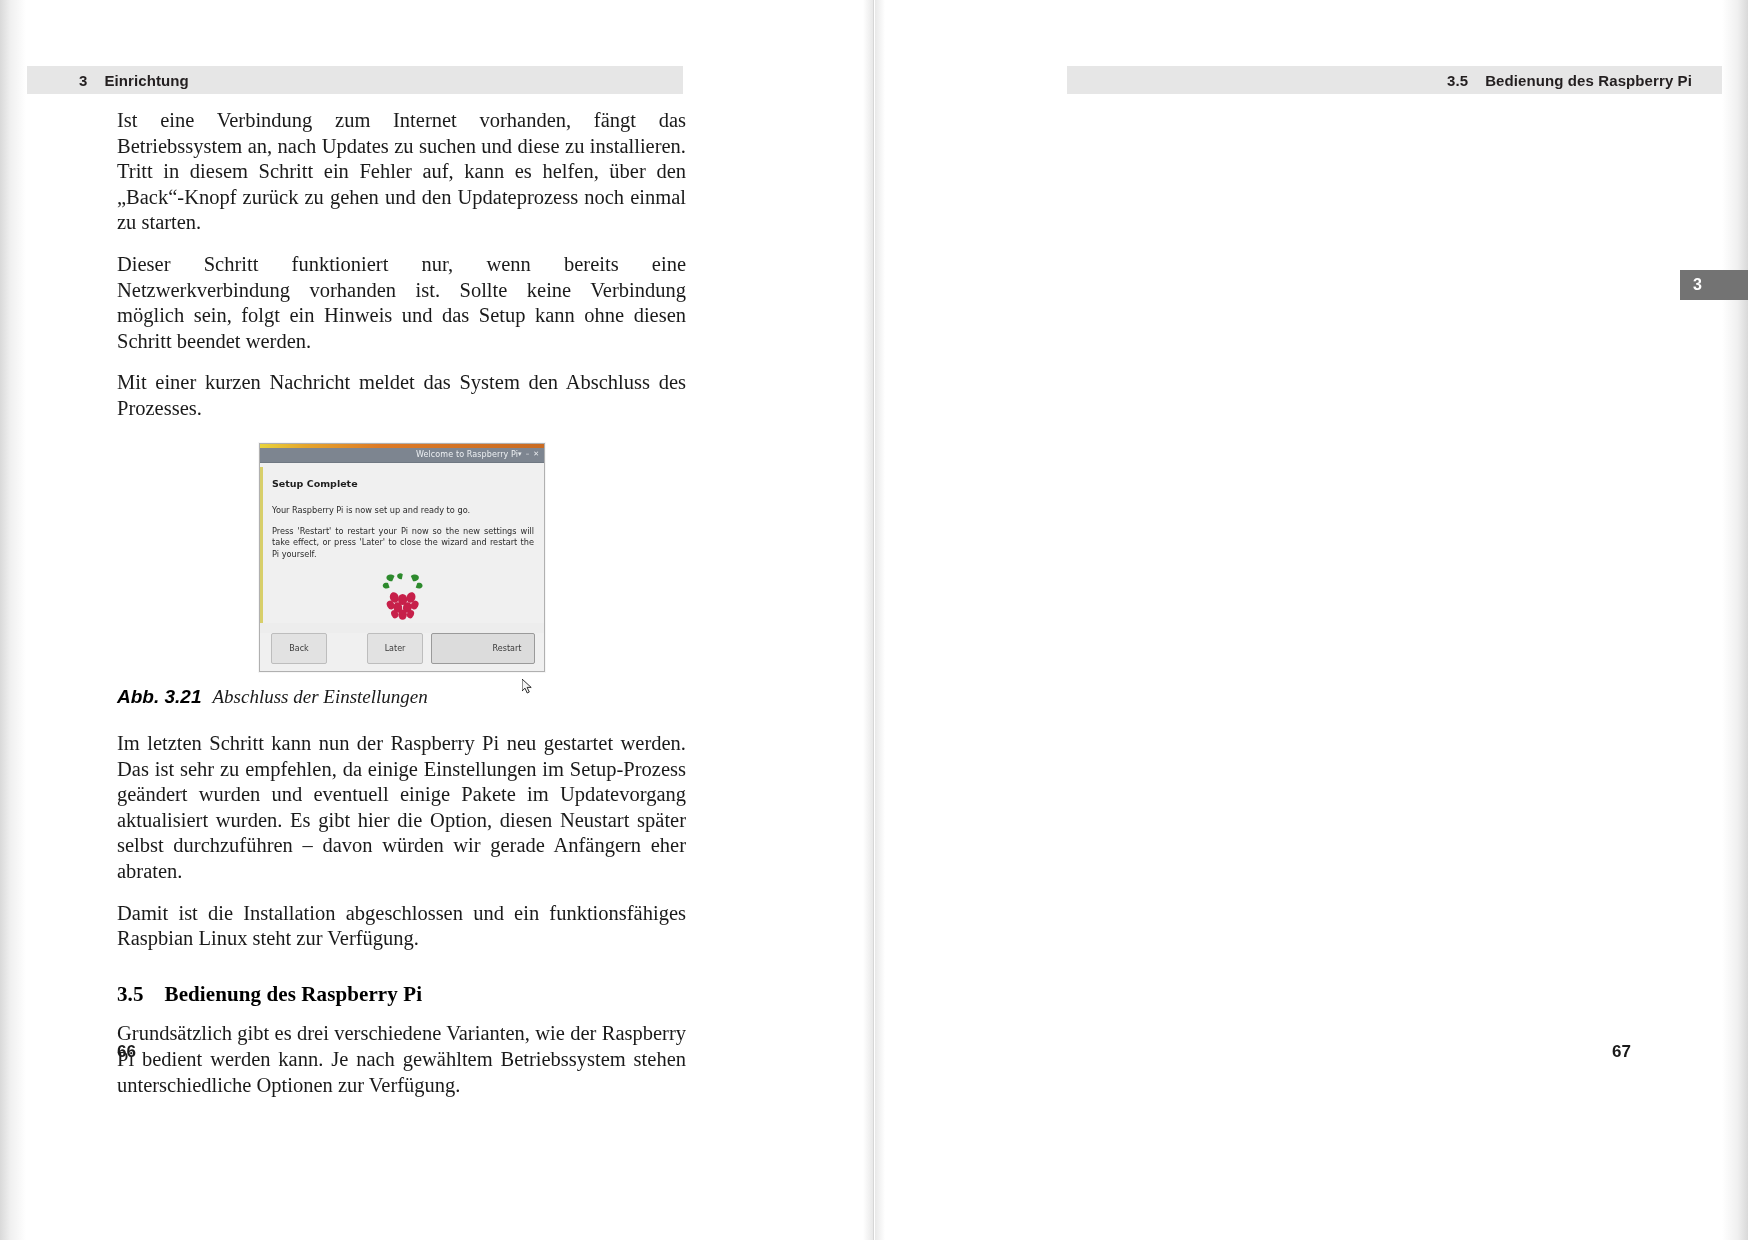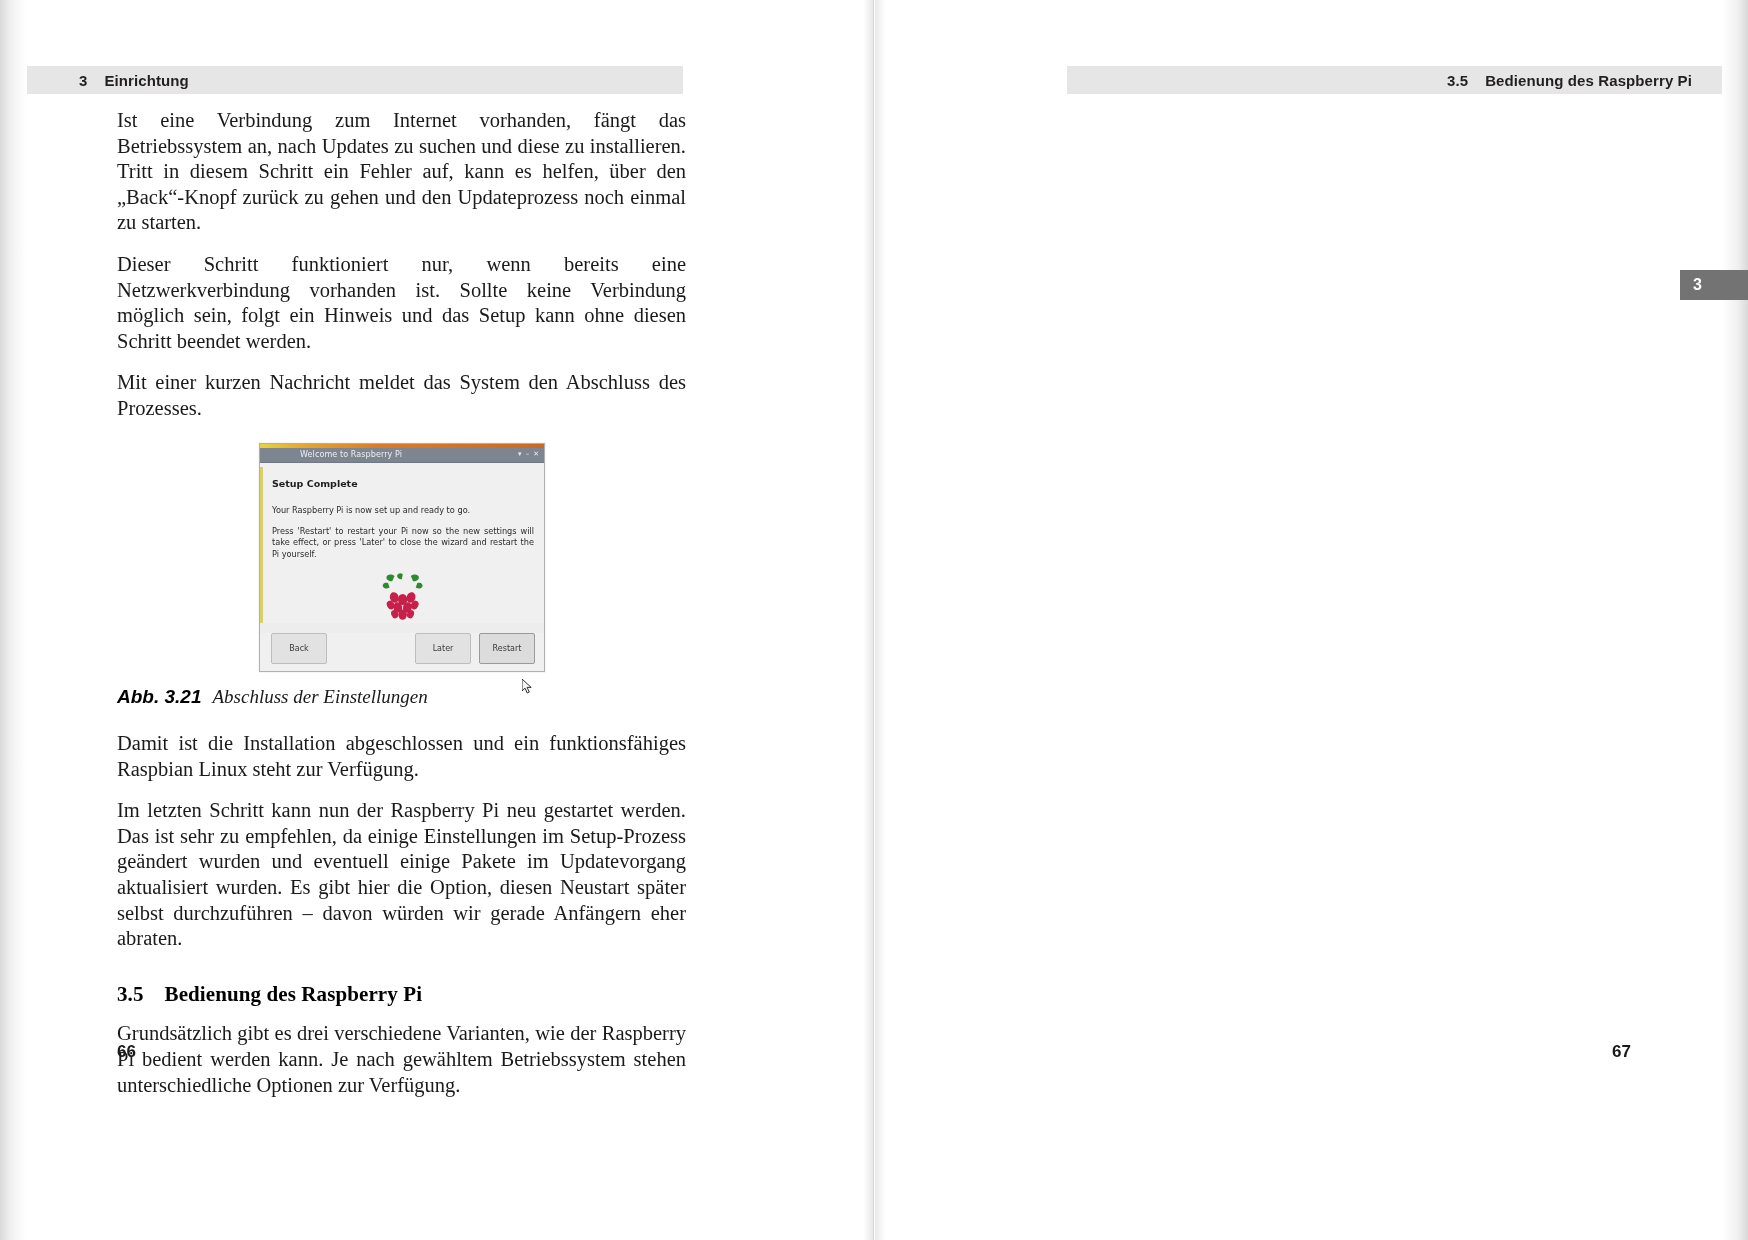--- a/index.html
+++ b/index.html
@@ -135,21 +135,21 @@
   .rpi-titlebar {
     height: 14px;
     background: #7d8590;
     display: flex;
     align-items: center;
     position: relative;
     border-bottom: 1px solid #6f7882;
   }
   .rpi-title {
     flex: 1;
-    text-align: left;
+    text-align: right;
     font-size: 8px;
     color: #eceff2;
     letter-spacing: .1px;
     padding-left: 40px;
   }
   .rpi-wctrls { display: flex; gap: 4px; padding-right: 5px; align-items: center; }
   .rpi-wctrls span {
     font-size: 7px; color: #e8ebee; line-height: 1;
   }
   .rpi-left-bar {
@@ -192,21 +192,21 @@
     font-size: 8px;
     color: #3a3a3a;
     background: #e2e2e2;
     border: 1px solid #bdbdbd;
     border-radius: 2px;
     padding: 2px 0;
     width: 54px;
     text-align: center;
     font-family: "DejaVu Sans", sans-serif;
   }
-  .rpi-btn.primary { background: #dcdcdc; border-color: #9a9a9a; }
+  .rpi-btn.primary { background: #dcdcdc; border-color: #9a9a9a; padding-left: 48px; }
   .rpi-spacer { flex: 1; }
   .rpi-gap { width: 8px; }
   .cursor-arrow {
     position: absolute;
     right: 22px;
     bottom: -4px;
     width: 0; height: 0;
   }
 
   
@@ -312,22 +312,22 @@
               </svg>
             </span>
           </div>
         </div>
 
         <div class="figcap">
           <span class="lbl">Abb. 3.21</span><span>Abschluss der Einstellungen</span>
         </div>
       </div>
 
+      <p class="body">Im letzten Schritt kann nun der Raspberry Pi neu gestartet werden. Das ist sehr zu empfehlen, da einige Einstellungen im Setup-Prozess geändert wurden und eventuell einige Pakete im Updatevorgang aktualisiert wurden. Es gibt hier die Option, diesen Neustart später selbst durchzuführen – davon würden wir gerade Anfängern eher abraten.</p>
       <p class="body">Damit ist die Installation abgeschlossen und ein funktionsfähiges Raspbian Linux steht zur Verfügung.</p>
-      <p class="body">Im letzten Schritt kann nun der Raspberry Pi neu gestartet werden. Das ist sehr zu empfehlen, da einige Einstellungen im Setup-Prozess geändert wurden und eventuell einige Pakete im Updatevorgang aktualisiert wurden. Es gibt hier die Option, diesen Neustart später selbst durchzuführen – davon würden wir gerade Anfängern eher abraten.</p>
 
       <h2 class="sec">
         <span class="n">3.5</span><span>Bedienung des Raspberry Pi</span>
       </h2>
 
       <p class="body last">Grundsätzlich gibt es drei verschiedene Varianten, wie der Raspberry Pi bedient werden kann. Je nach gewähltem Betriebssystem stehen unterschiedliche Optionen zur Verfügung.</p>
     </div>
 
     <div class="folio l">66</div>
   </div>

